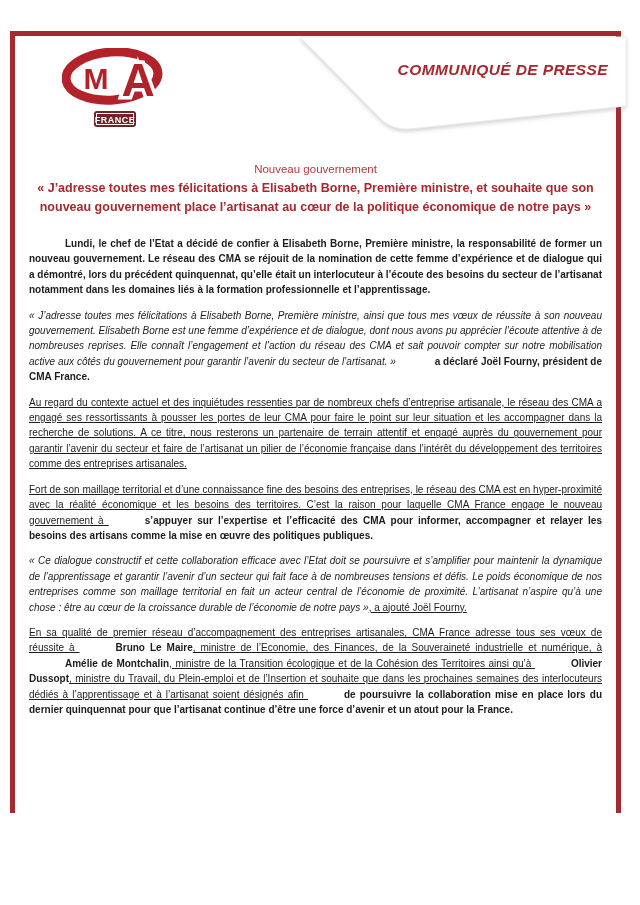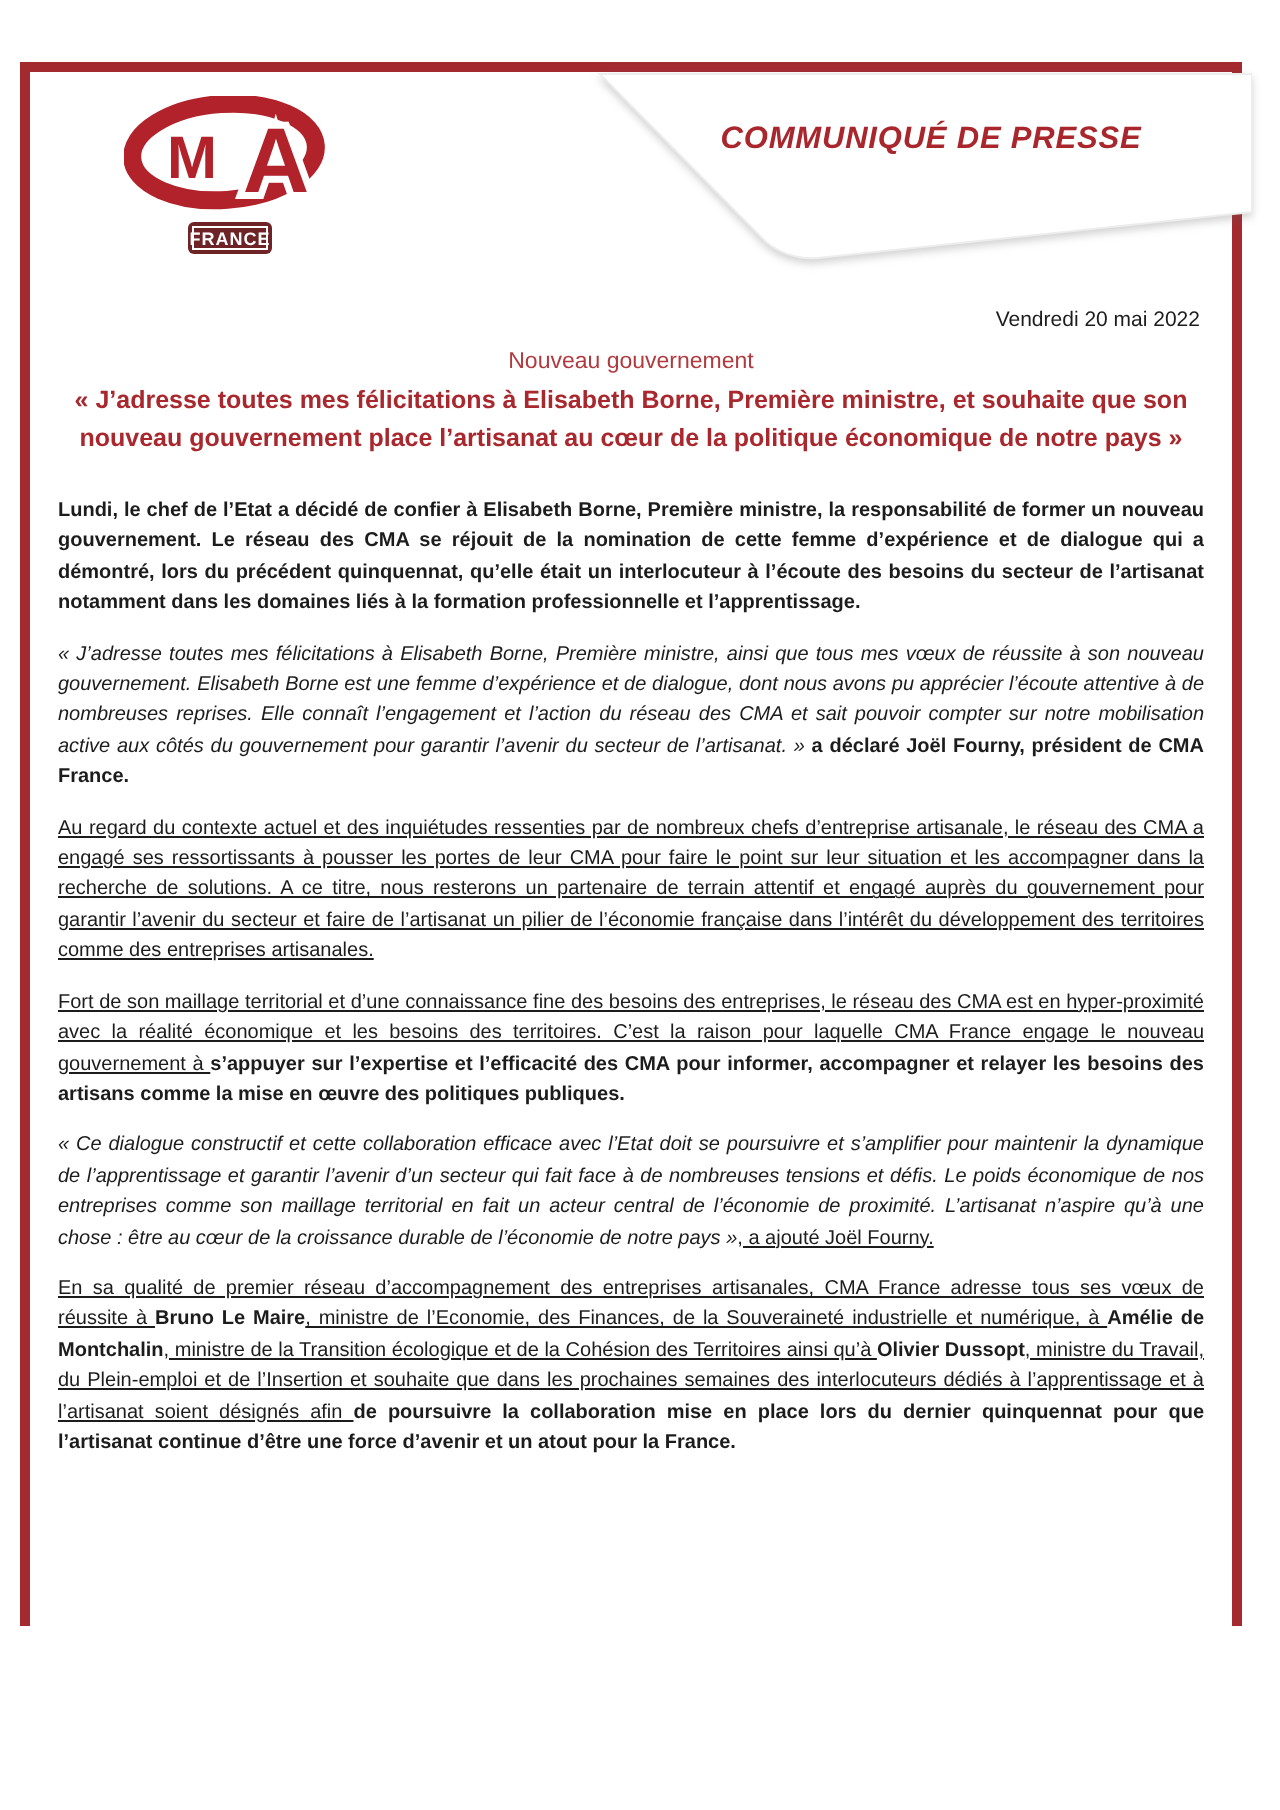--- a/index.html
+++ b/index.html
@@ -13,34 +13,34 @@
     border-top:5px solid var(--frame_red,#a32b30);
     border-left:5px solid var(--frame_red,#a32b30);
     border-right:5px solid var(--frame_red,#a32b30);
     border-bottom:none;box-sizing:border-box;background:transparent;
   }
   .flap{position:absolute;left:245px;top:36px;width:381px;height:102px;
         filter:drop-shadow(0 2px 2px rgba(90,90,90,0.28));}
   .flap svg{display:block;}
   .logo{position:absolute;left:62px;top:48px;width:112px;height:84px;}
   .banner{
-    position:absolute;left:335px;top:61px;right:44px;text-align:center;
+    position:absolute;left:335px;top:61px;right:32px;text-align:right;
     font-size:15.5px;font-weight:bold;font-style:italic;letter-spacing:.4px;
     color:var(--banner_red,#a8262c);white-space:nowrap;
   }
   .content{position:absolute;left:29px;top:154px;width:573px;}
   .date{ text-align:right;font-size:10.5px;color:#1c1c1c;margin:0 2px 0 0;}
   .titleblock{margin-top:7px;text-align:center;color:var(--title_red,#a9282e);}
   .surtitle{font-size:11.5px;font-weight:400;line-height:17px;color:#b13a3f;}
   .quote-title{font-size:12.5px;font-weight:bold;line-height:18.5px;margin-top:1px;}
   .author-line{font-size:12.5px;font-weight:bold;line-height:18.5px;margin-top:1px;}
   .bodytext{margin-top:20px;font-size:10px;line-height:15.4px;text-align:justify;}
   .para{margin:0 0 10px 0;}
   .run-regular{font-weight:400;font-style:normal;text-decoration:underline;}
-  .run-bold{font-weight:bold;font-style:normal;}
+  .run-bold{font-weight:bold;font-style:normal;margin-left:36px;}
   .run-italic{font-weight:400;font-style:italic;}
 </style>
 </head>
 <body>
 
 <div class="frame"></div>
 
 <div class="flap">
   <svg width="381" height="102" viewBox="0 0 381 102">
     <path d="M 55,1 L 138,85 Q 149,94 164,93 L 381,70 L 381,1 Z" fill="#ffffff" stroke="#ededed" stroke-width="1"></path>
@@ -54,21 +54,20 @@
     <text x="76" y="48" font-family="Liberation Sans, sans-serif" font-size="46" font-weight="bold" fill="#b1222a" text-anchor="middle" stroke="#ffffff" stroke-width="7" paint-order="stroke">A</text>
     <rect x="32" y="63" width="42" height="16" rx="3" fill="#6e2327"></rect>
     <rect x="34.5" y="65.5" width="37" height="11" fill="none" stroke="#ffffff" stroke-width="1"></rect>
     <text x="53" y="74.5" font-family="Liberation Sans, sans-serif" font-size="9" font-weight="bold" fill="#ffffff" text-anchor="middle" letter-spacing="0.5">FRANCE</text>
   </svg>
 </div>
 
 <div class="banner">COMMUNIQUÉ DE PRESSE</div>
 
 <div class="content">
-  <p class="date">Vendredi 20 mai 2022</p>
 
   <div class="titleblock">
     <div class="surtitle">Nouveau gouvernement</div>
     <div class="quote-title">« J’adresse toutes mes félicitations à Elisabeth Borne, Première ministre, et souhaite que son nouveau gouvernement place l’artisanat au cœur de la politique économique de notre pays »</div>
   </div>
 
   <div class="bodytext">
       <p class="para"><span class="run-bold">Lundi, le chef de l’Etat a décidé de confier à Elisabeth Borne, Première ministre, la responsabilité de former un nouveau gouvernement. Le réseau des CMA se réjouit de la nomination de cette femme d’expérience et de dialogue qui a démontré, lors du précédent quinquennat, qu’elle était un interlocuteur à l’écoute des besoins du secteur de l’artisanat notamment dans les domaines liés à la formation professionnelle et l’apprentissage.</span></p>
       <p class="para"><span class="run-italic">« J’adresse toutes mes félicitations à Elisabeth Borne, Première ministre, ainsi que tous mes vœux de réussite à son nouveau gouvernement. Elisabeth Borne est une femme d’expérience et de dialogue, dont nous avons pu apprécier l’écoute attentive à de nombreuses reprises. Elle connaît l’engagement et l’action du réseau des CMA et sait pouvoir compter sur notre mobilisation active aux côtés du gouvernement pour garantir l’avenir du secteur de l’artisanat. » </span><span class="run-bold">a déclaré Joël Fourny, président de CMA France.</span></p>
       <p class="para"><span class="run-regular">Au regard du contexte actuel et des inquiétudes ressenties par de nombreux chefs d’entreprise artisanale, le réseau des CMA a engagé ses ressortissants à pousser les portes de leur CMA pour faire le point sur leur situation et les accompagner dans la recherche de solutions. A ce titre, nous resterons un partenaire de terrain attentif et engagé auprès du gouvernement pour garantir l’avenir du secteur et faire de l’artisanat un pilier de l’économie française dans l’intérêt du développement des territoires comme des entreprises artisanales.</span></p>

